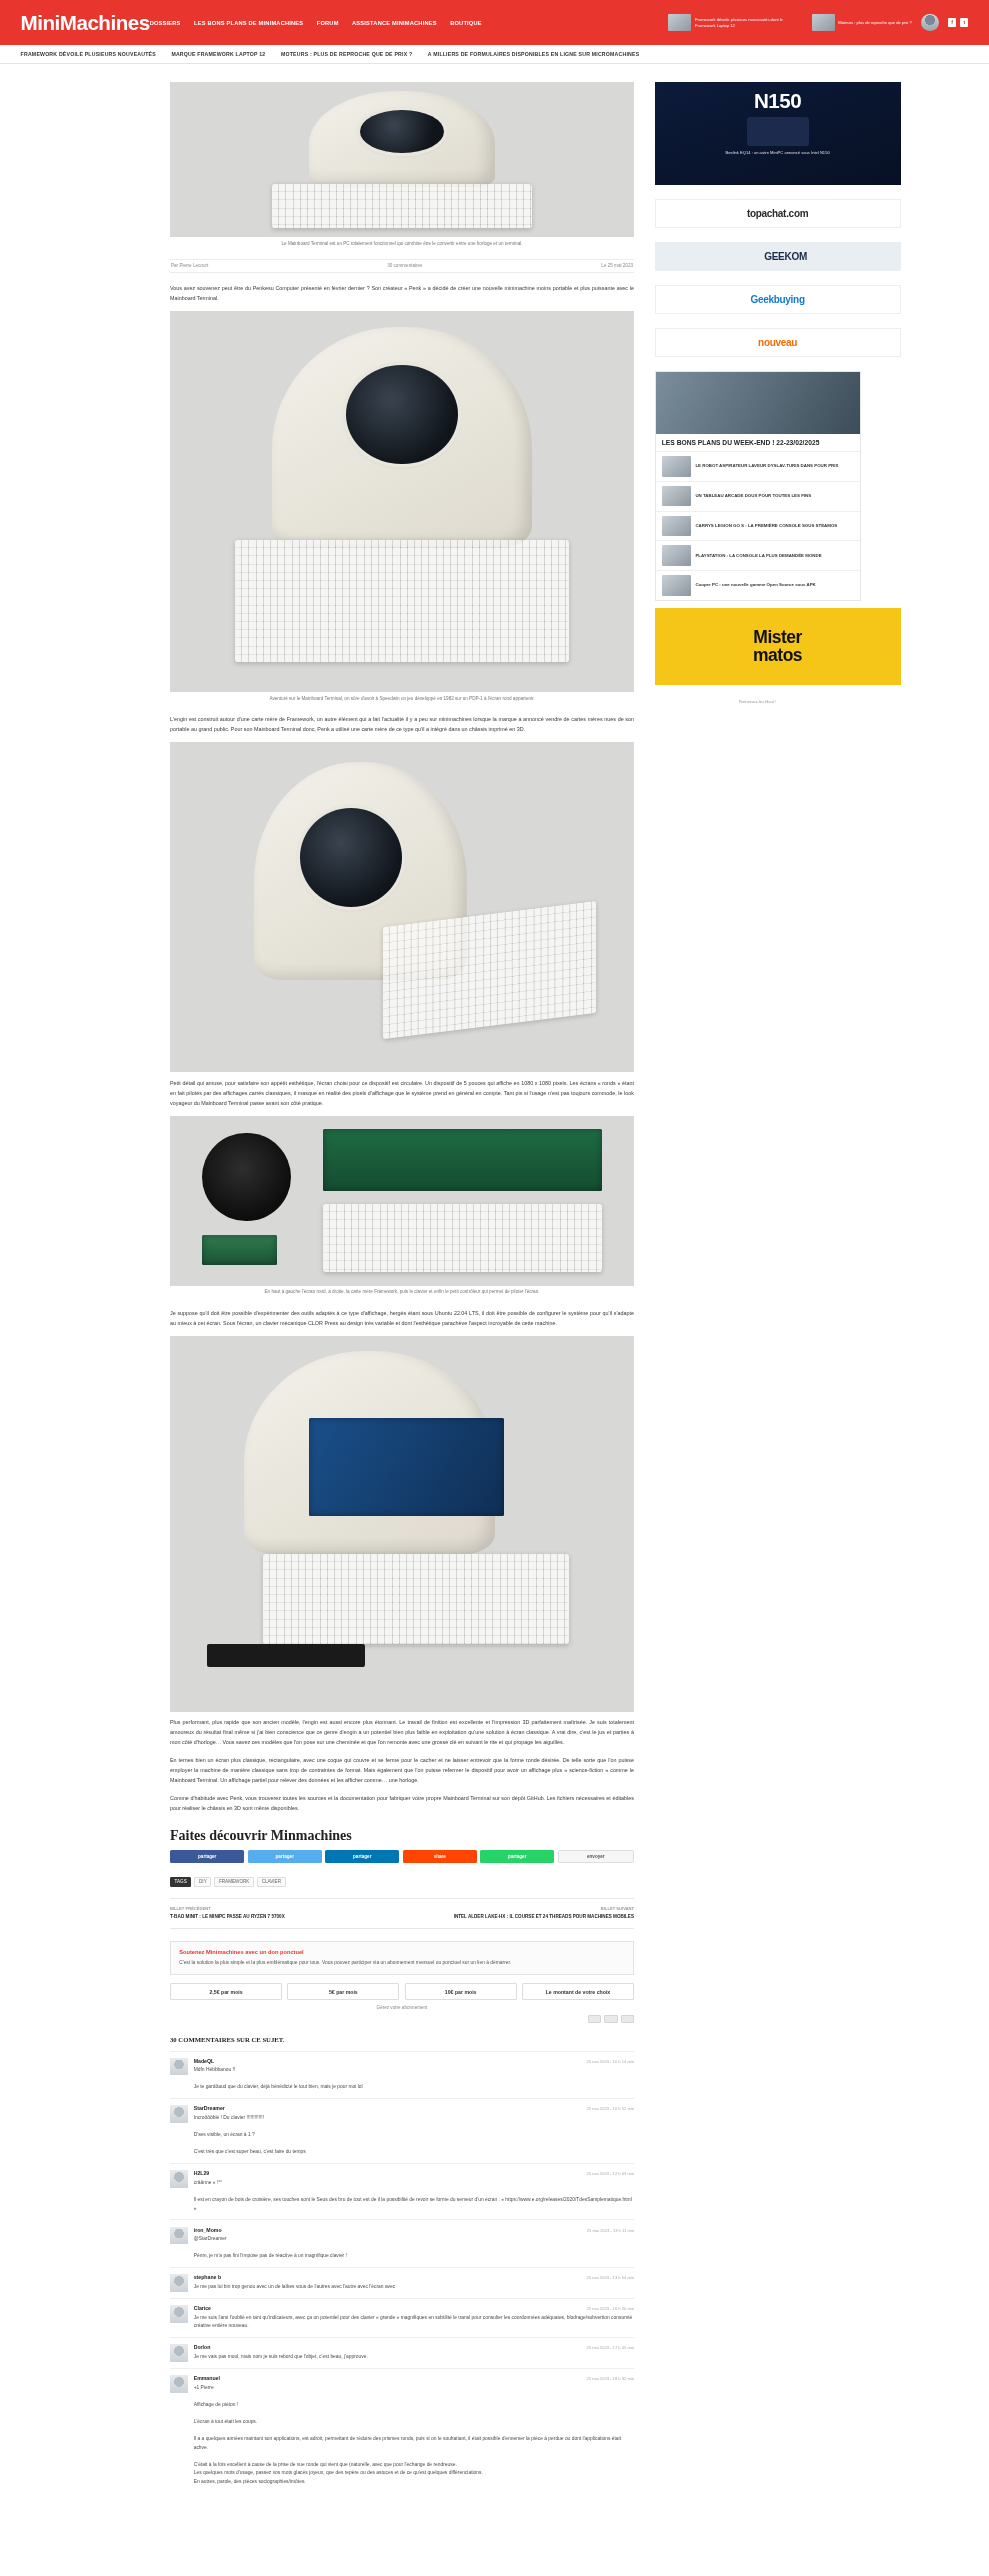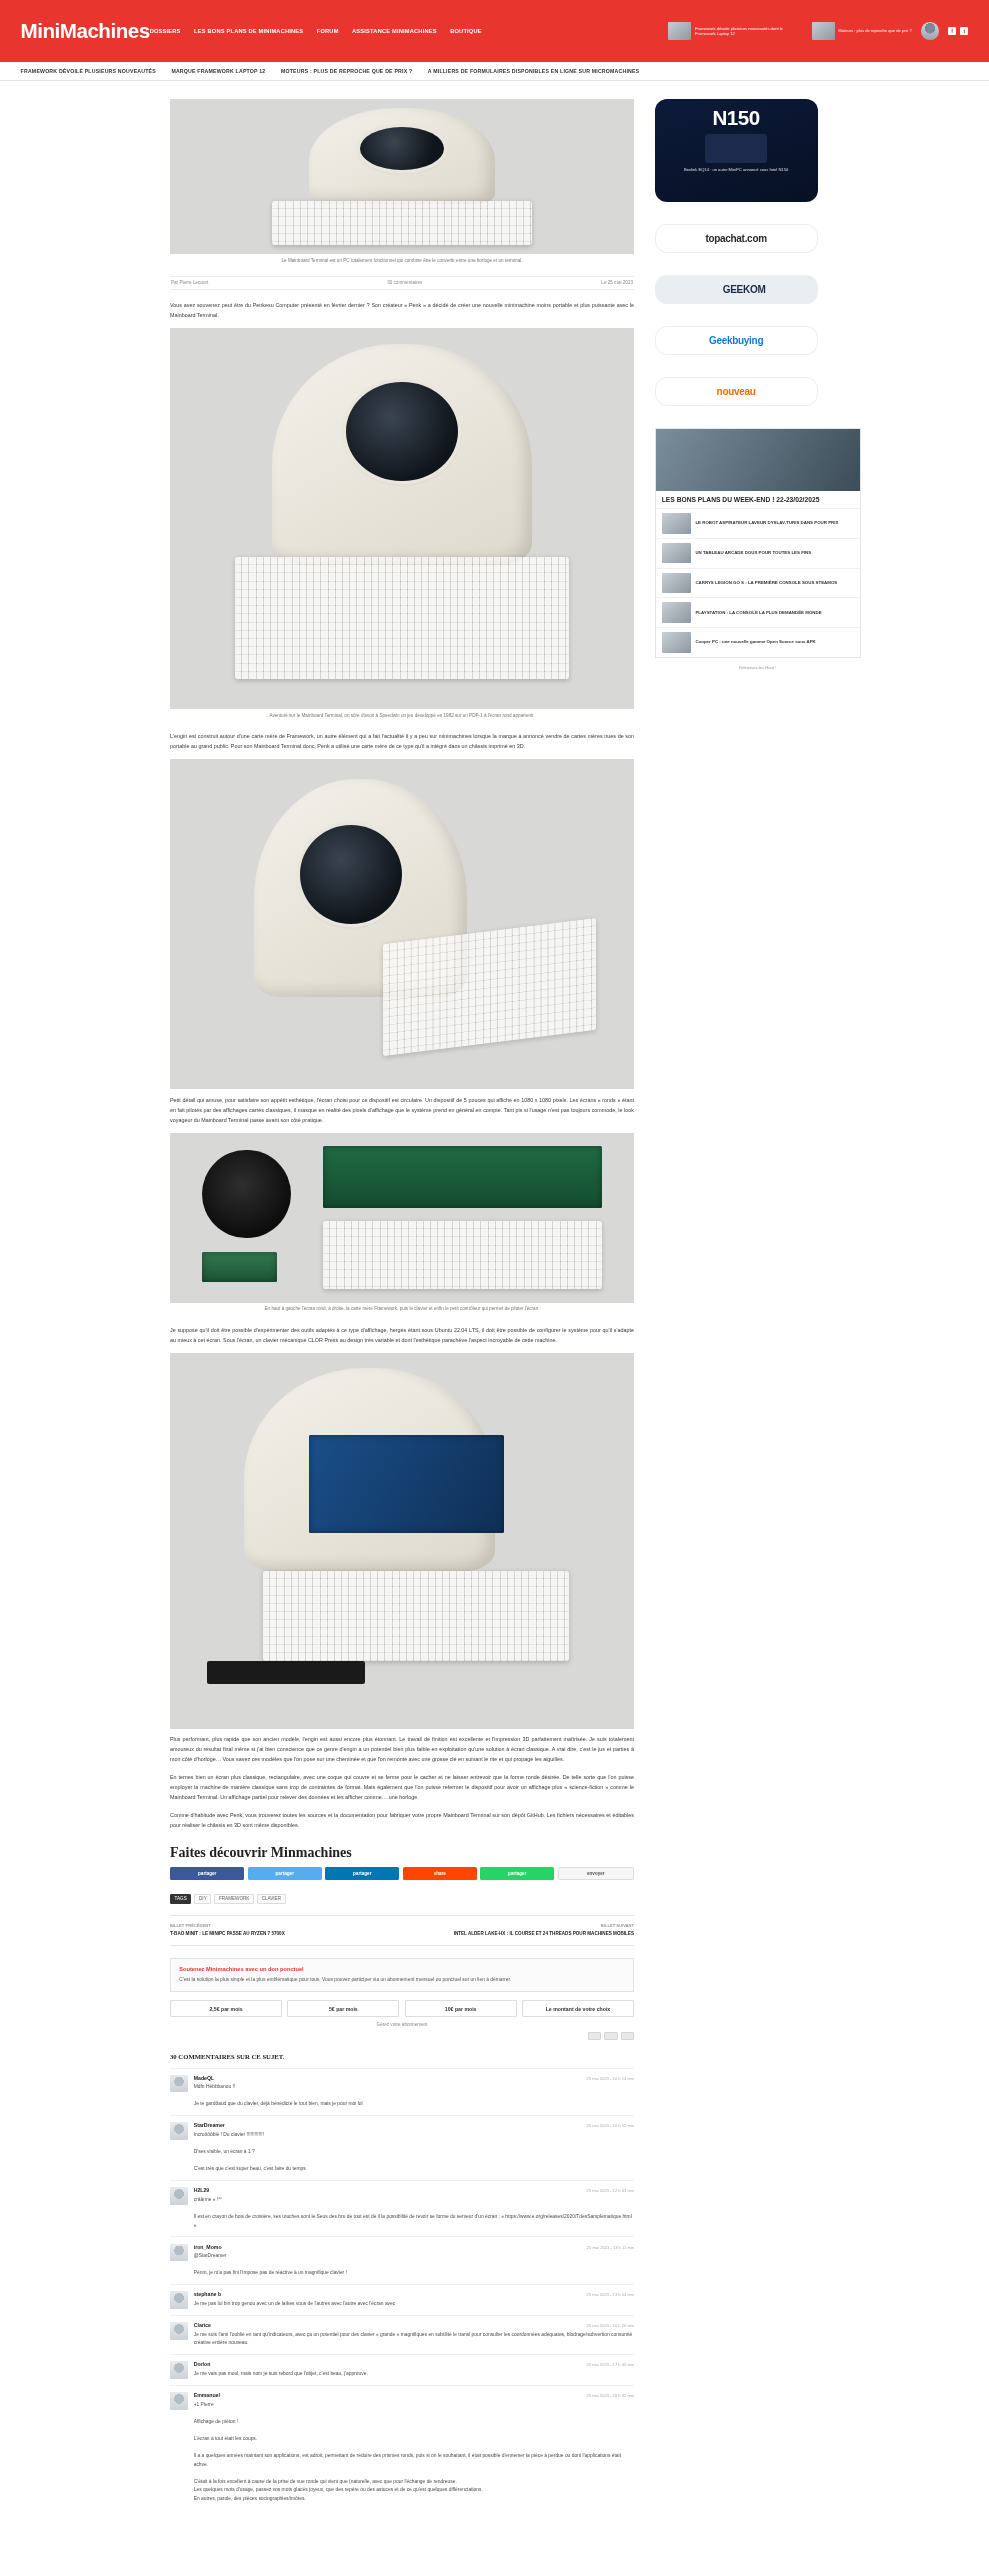--- a/index.html
+++ b/index.html
@@ -9,21 +9,21 @@
     background: #ffffff;
     font-family: "Liberation Sans", sans-serif;
     color: #222;
     -webkit-font-smoothing: antialiased;
   }
 
   
   .topbar {
     background: #e8352e;
     color: #fff;
-    height: 62px;
+    height: 45px;
     display: flex;
     align-items: center;
     padding: 0 20.6px;
     gap: 0;
   }
   .logo {
     font-size: 20.6px;
     font-weight: bold;
     letter-spacing: -0.5px;
     white-space: nowrap;
@@ -249,21 +249,21 @@
     background-image: radial-gradient(circle at 50% 38%, #b4bcc4 0 34%, transparent 35%), linear-gradient(#e8ebee,#ccd2d8);
   }
   .c-main { flex:1; }
   .c-head { display:flex; justify-content:space-between; align-items:baseline; }
   .c-author { font-size: 5.2px; font-weight:bold; color:#222; }
   .c-date { font-size: 4.1px; color:#aaa; }
   .c-body { font-size: 4.9px; line-height:1.75; color:#4a4a4a; margin-top:2.6px; white-space:pre-line; }
 
   
   .ad {
-    width: 163px; margin-bottom: 22px; border-radius:12px; overflow:hidden; position:relative;
+    width: 246px; margin-bottom: 14px; border-radius:0; overflow:hidden; position:relative;
   }
   .ad-n150 {
     height: 103px; background: linear-gradient(160deg,#0c1b3a,#071024);
     color:#fff; padding: 7.2px; text-align:center;
   }
   .ad-n150 .big { font-size: 20.6px; font-weight:bold; letter-spacing:-0.5px; }
   .ad-n150 .box { width:62px;height:29px;margin:4.1px auto;background:#1b2a4d;border-radius:3.1px; }
   .ad-n150 .sm { font-size:4.1px; line-height:1.4; opacity:.85; }
   .ad-strip {
     height: 29px; display:flex; align-items:center; justify-content:center;
@@ -584,17 +584,21 @@
       <div class="bp-item">
         <div class="bp-thumb"></div>
         <div class="bp-text">PLAYSTATION : LA CONSOLE LA PLUS DEMANDÉE MONDE</div>
       </div>
       <div class="bp-item">
         <div class="bp-thumb"></div>
         <div class="bp-text">Cooper PC : une nouvelle gamme Open Source sous APK</div>
       </div>
     </div>
 
+    <div class="ad ad-mister">
+      <div class="l1">Mister</div>
+      <div class="l2">matos</div>
+    </div>
     <div class="sb-note">Retrouvez-les Haut !</div>
 
   </aside>
 </div>
 
 
 </body></html>

